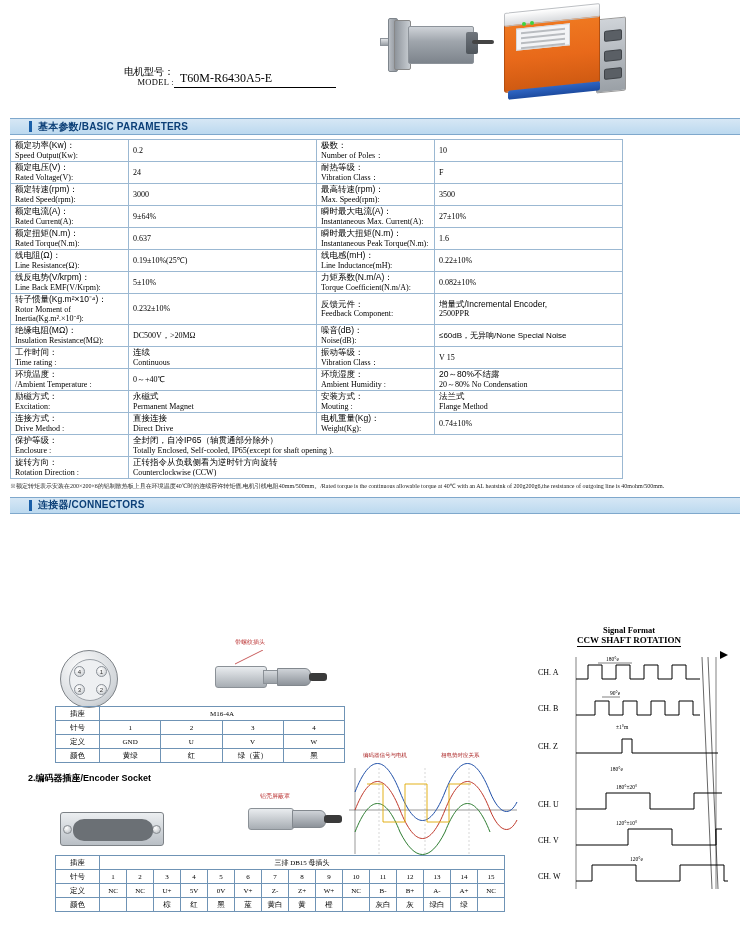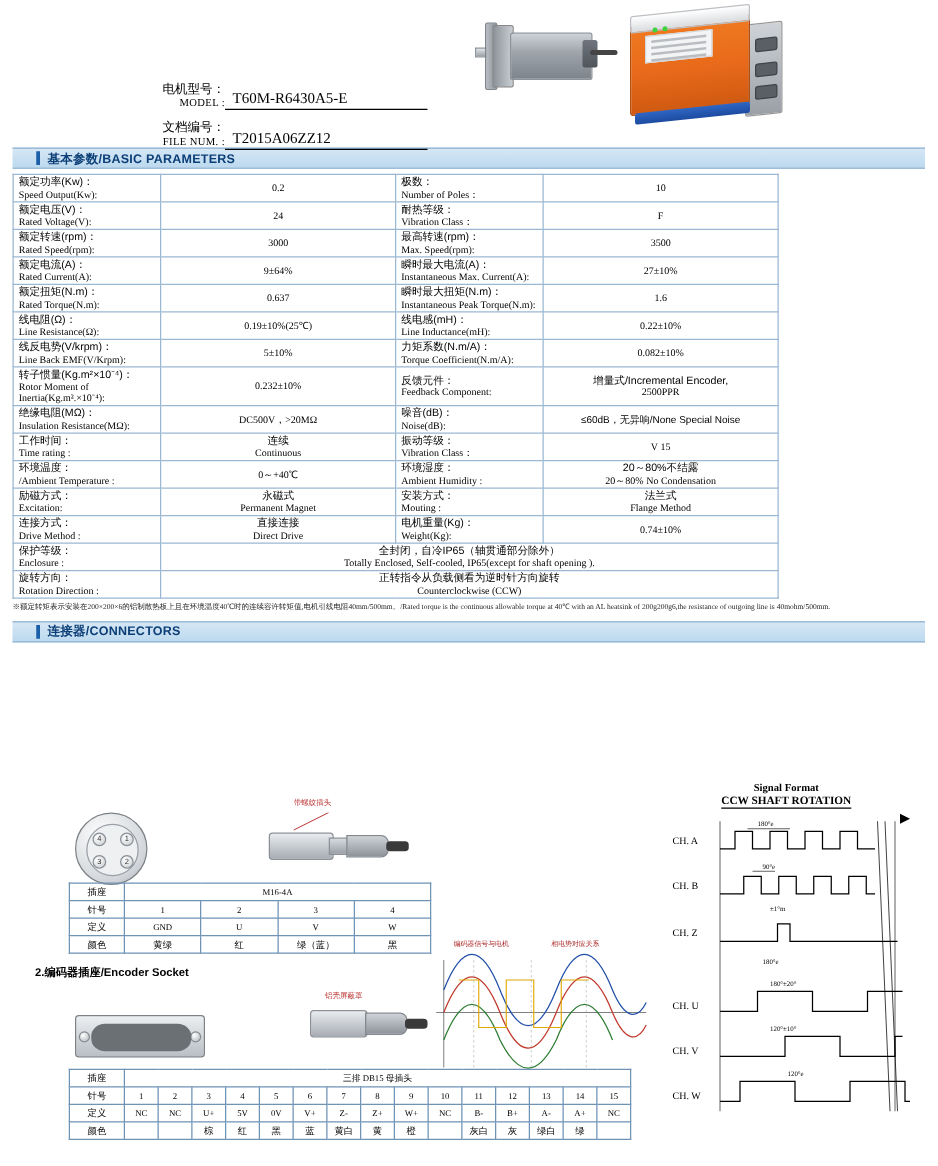--- a/index.html
+++ b/index.html
@@ -53,21 +53,21 @@
   .drv-side { position:absolute; left:104px; top:12px; width:30px; height:74px;
     background:linear-gradient(180deg,#cfd3d8,#9aa0a6); border:1px solid #999;
     transform:skewY(-6deg); border-radius:2px;}
   .drv-conn { position:absolute; width:18px; height:11px; background:#5a5f65;
     border:1px solid #3f4348; border-radius:2px; transform:skewY(-6deg);}
   .drv-led { position:absolute; width:4px; height:4px; border-radius:50%; background:#3fd23f; }
   .drv-blue { position:absolute; left:16px; top:80px; width:92px; height:9px;
     background:linear-gradient(180deg,#2f66c4,#1d4ba0); transform:skewY(-6deg); border-radius:2px;}
 
   
-  .model-block { position:absolute; left:112px; top:66px; width:230px; }
+  .model-block { position:absolute; left:106px; top:66px; width:230px; }
   .model-row { display:flex; align-items:flex-end; margin-bottom:9px; }
   .model-label { width:68px; text-align:right; line-height:1.15; padding-bottom:1px; }
   .model-label .cn { font-size:10px; display:block; }
   .model-label .en { font-size:8.5px; display:block; letter-spacing:.3px; }
   .model-value {
     flex:1; border-bottom:1px solid #000; font-size:12px; padding:0 0 1px 6px;
     font-family:"Liberation Serif", serif;
   }
 
   
@@ -80,21 +80,21 @@
   .section-bar .accent { width:3px; height:11px; background:#1a5fa8; margin-right:6px; }
   .section-bar .txt { font-size:10px; font-weight:bold; color:#0c3f77; letter-spacing:.2px; }
 
   
   table.params { border-collapse:collapse; width:613px; margin:4px 10px 0 10px; table-layout:fixed; }
   table.params td {
     border:1px solid #9bb8d2; padding:1px 4px; height:22px; vertical-align:middle;
     font-size:8px; line-height:1.15;
   }
   td.lbl { width:118px; }
-  td.val { text-align:center; }
+  td.val { }
   .cn { font-size:8.5px; }
   .en { font-size:8px; font-family:"Liberation Serif", serif; }
   .val .cn, .val .en { display:block; }
   .mono { font-family:"Liberation Serif", serif; font-size:8.5px; }
 
   .note {
     margin:3px 10px 0 10px; font-size:6px; line-height:1.45; color:#222;
     font-family:"Liberation Serif", serif;
   }
   .conn-title { font-size:9px; font-weight:bold; margin:4px 0 0 14px; }
@@ -186,27 +186,20 @@
   </div>
 
   <div class="model-block">
     <div class="model-row">
       <div class="model-label">
         <span class="cn">电机型号：</span>
         <span class="en">MODEL :</span>
       </div>
       <div class="model-value">T60M-R6430A5-E</div>
     </div>
-    <div class="model-row">
-      <div class="model-label">
-        <span class="cn">文档编号：</span>
-        <span class="en">FILE NUM. :</span>
-      </div>
-      <div class="model-value">T2015A06ZZ12</div>
-    </div>
   </div>
 
   <div class="section-bar">
     <div class="accent"></div>
     <div class="txt">基本参数/BASIC  PARAMETERS</div>
   </div>
 
   <table class="params">
     <tbody>
         <tr>

